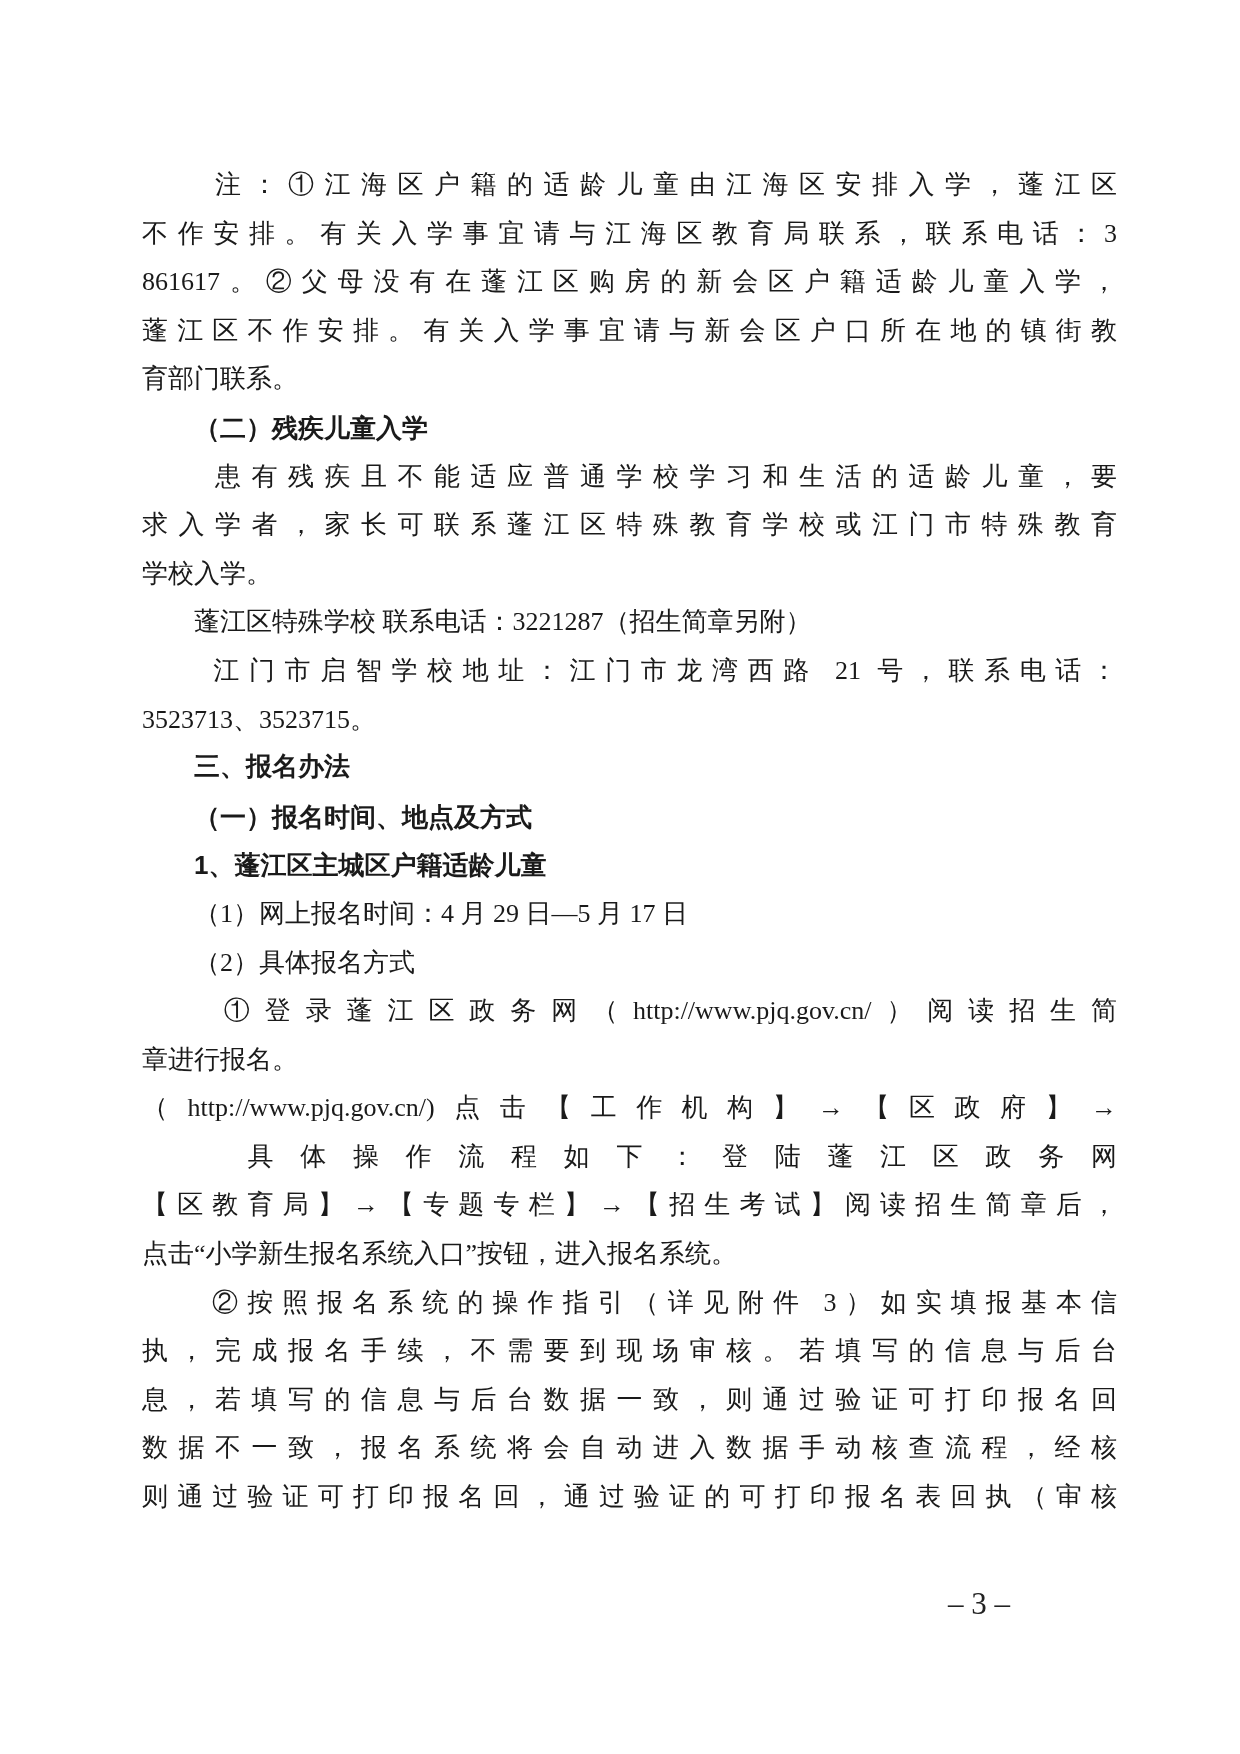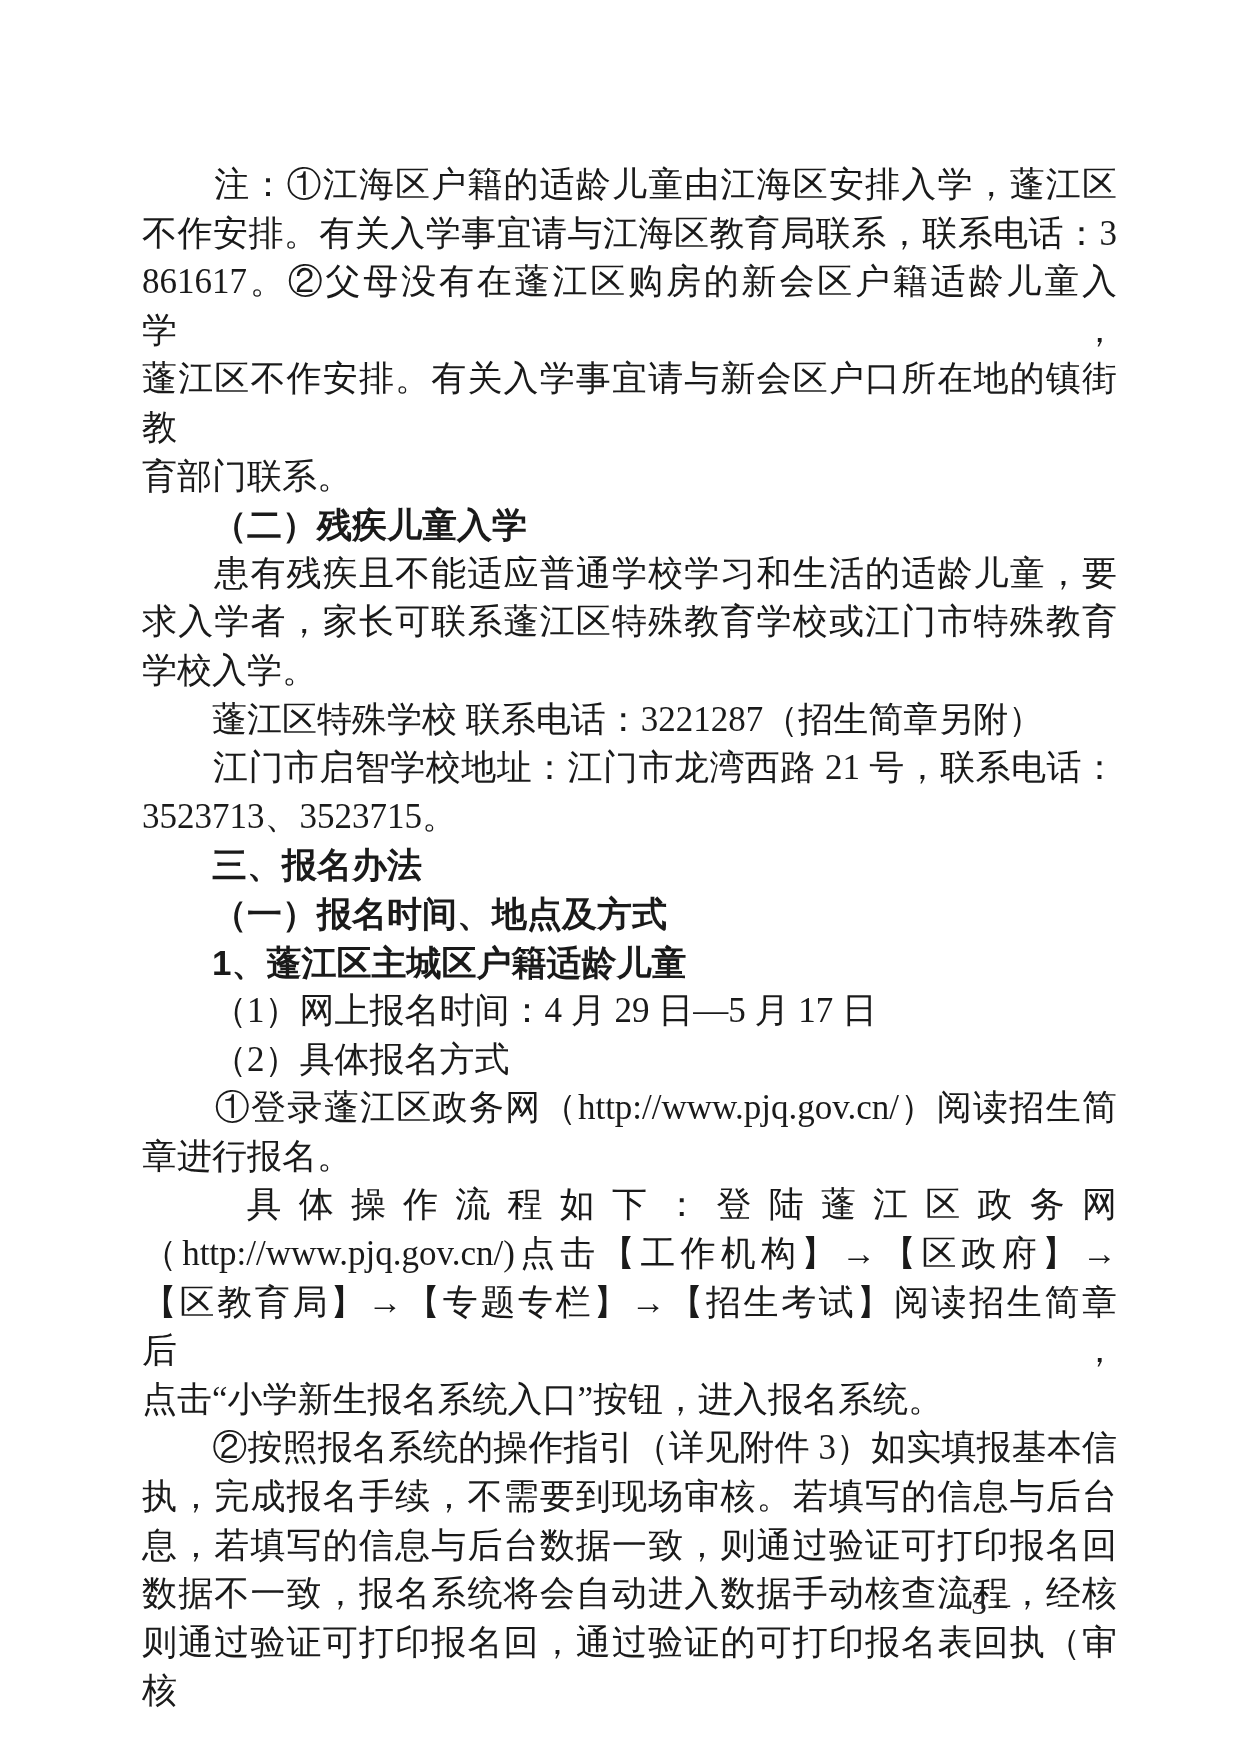--- a/index.html
+++ b/index.html
@@ -14,38 +14,38 @@
     background: #ffffff;
     overflow: hidden;
     font-family: "Liberation Serif", "DejaVu Serif", serif;
     color: #1a1a1a;
   }
   .content {
     position: absolute;
     left: 142px;
     top: 161px;
     width: 975px;
-    font-size: 35px;
+    font-size: 26px;
     line-height: 48.6px;
     text-align: justify;
     text-justify: inter-character;
   }
   .block { margin: 0; padding: 0; }
   .line { min-height: 48.6px; }
   .line.fill {
     text-align: justify;
     text-align-last: justify;
   }
   .heading-kai .line {
     font-weight: bold;
     font-family: Liberation Sans, sans-serif;
   }
   .heading-hei .line {
     font-weight: bold;
-    font-family: Liberation Sans, sans-serif;
+    font-family: Liberation Mono, monospace;
   }
   .page-number {
     position: absolute;
     top: 1584px;
     right: 230px;
     font-size: 31px;
     line-height: 40px;
     color: #222222;
     font-family: "Liberation Serif", "DejaVu Serif", serif;
   }
@@ -90,22 +90,22 @@
         <div class="line">　　（1）网上报名时间：4 月 29 日—5 月 17 日</div>
       </div>
       <div class="block body">
         <div class="line">　　（2）具体报名方式</div>
       </div>
       <div class="block body">
         <div class="line fill">　　①登录蓬江区政务网（http://www.pjq.gov.cn/）阅读招生简</div>
         <div class="line">章进行报名。</div>
       </div>
       <div class="block body">
+        <div class="line fill">（http://www.pjq.gov.cn/)点击【工作机构】→【区政府】→</div>
         <div class="line fill">　　具体操作流程如下：登陆蓬江区政务网</div>
-        <div class="line fill">（http://www.pjq.gov.cn/)点击【工作机构】→【区政府】→</div>
         <div class="line fill">【区教育局】→【专题专栏】→【招生考试】阅读招生简章后，</div>
         <div class="line">点击“小学新生报名系统入口”按钮，进入报名系统。</div>
       </div>
       <div class="block body">
         <div class="line fill">　　②按照报名系统的操作指引（详见附件 3）如实填报基本信</div>
         <div class="line fill">执，完成报名手续，不需要到现场审核。若填写的信息与后台</div>
         <div class="line fill">息，若填写的信息与后台数据一致，则通过验证可打印报名回</div>
         <div class="line fill">数据不一致，报名系统将会自动进入数据手动核查流程，经核</div>
         <div class="line fill">则通过验证可打印报名回，通过验证的可打印报名表回执（审核</div>
       </div>

